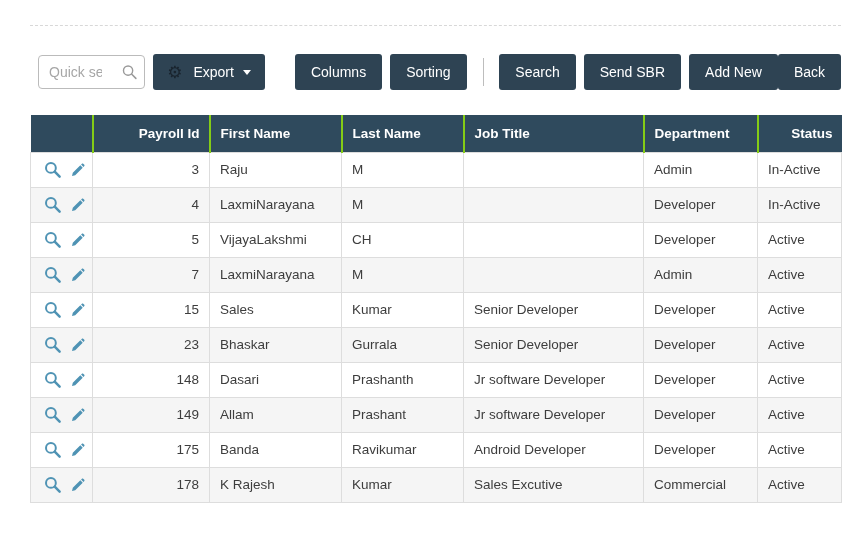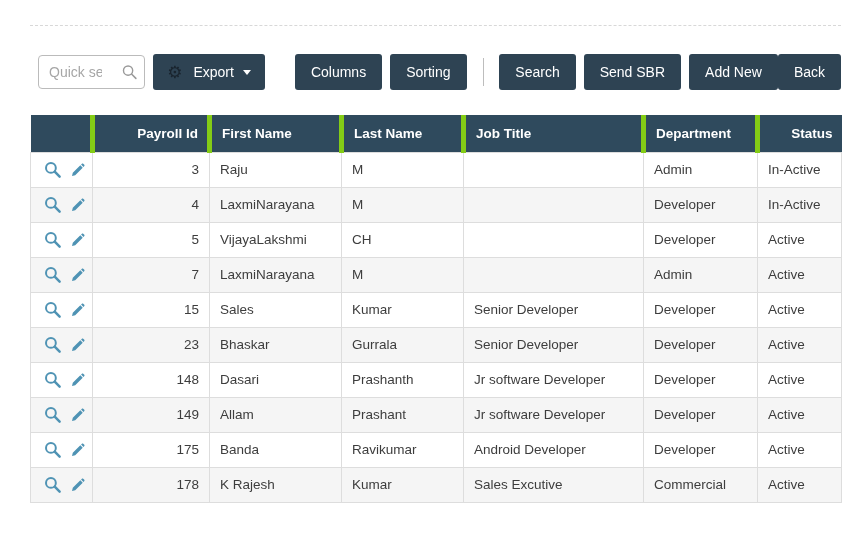--- a/index.html
+++ b/index.html
@@ -64,21 +64,21 @@
 
   
   table.grid {
     margin-top: 25px; width: 811px;
     border-collapse: collapse; table-layout: fixed;
     font-size: 13.5px; color: #3d3d3d;
   }
   table.grid thead th {
     background: #2f4a5d; color: #ffffff; font-weight: bold;
     font-size: 13.5px; height: 37px; padding: 0 10px;
-    text-align: left; border-left: 5px solid #84cc16;
+    text-align: left; border-left: 2px solid #84cc16;
   }
   table.grid thead th:first-child { border-left: none; }
   table.grid thead th.right { text-align: right; padding-right: 9px; }
   table.grid tbody td {
     border: 1px solid #dddddd; height: 35px; padding: 0 10px;
     background: #ffffff; overflow: hidden; white-space: nowrap;
   }
   table.grid tbody tr.alt td { background: #f5f5f5; }
   td.cell-actions { padding: 0 8px; }
   td.cell-id { text-align: right; padding-right: 18px; }

